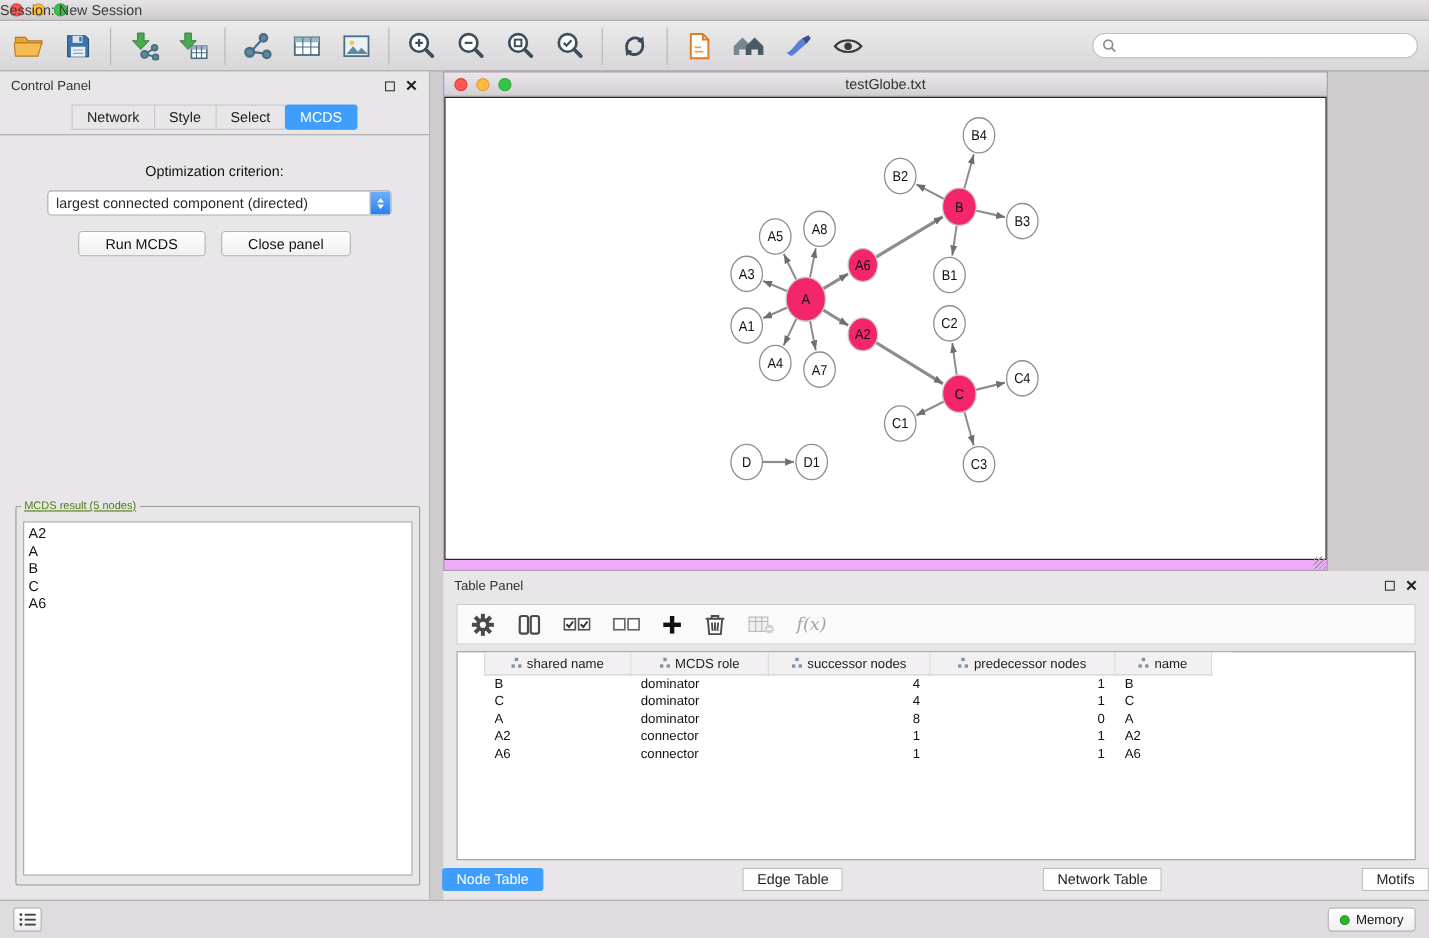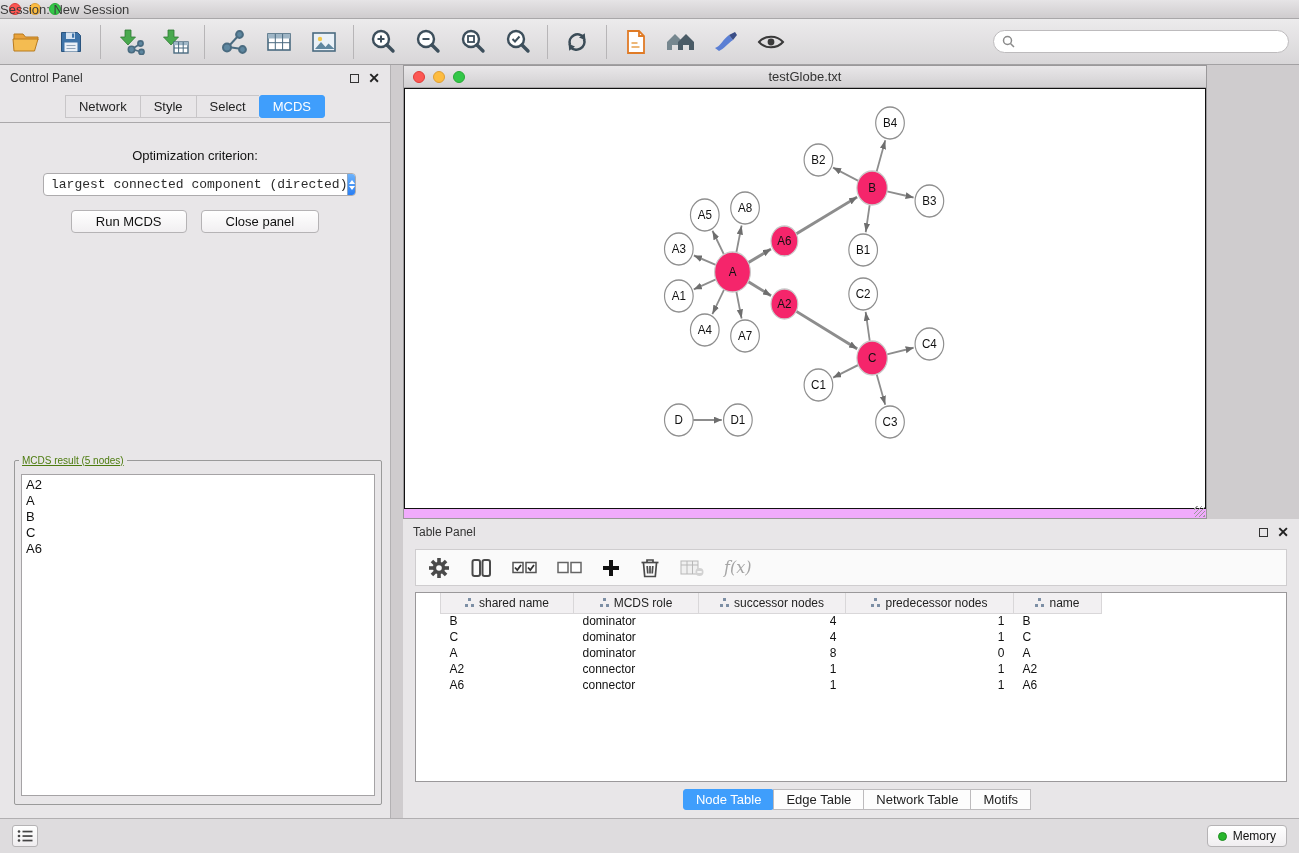--- a/index.html
+++ b/index.html
@@ -35,21 +35,21 @@
   .panel-header { height:26px; display:flex; align-items:center; padding:0 10px; font-size:12px; color:#333; }
   .panel-header .ph-icons { margin-left:auto; display:flex; gap:9px; align-items:center; }
   .ph-float { width:9px; height:9px; border:1.5px solid #333; display:inline-block; }
   .ph-close { font-size:14px; font-weight:bold; color:#222; line-height:10px; }
   .cp-tabs { display:flex; justify-content:center; margin-top:4px; border-bottom:1px solid #aaa8aa; padding-bottom:4px; }
   .cp-tab { font-size:13px; padding:3px 13px; border:1px solid #c8c6c8; border-right:none; background:transparent; color:#222; }
   .cp-tab:last-child { border-right:1px solid #c8c6c8; }
   .cp-tab.active { background:#3f9efc; color:#fff; border-color:#3f9efc; border-radius:3px; }
   .cp-opt-label { text-align:center; margin-top:25px; font-size:13px; color:#111; }
   .combo { margin:10px 0 0 43px; width:313px; height:23px; background:#fff; border:1px solid #adabad;
-    border-radius:4px; display:flex; align-items:center; overflow:hidden;font-family:Liberation Mono, monospace; }
+    border-radius:4px; display:flex; align-items:center; overflow:hidden; }
   .combo .combo-text { flex:1; font-size:13px; padding-left:7px; white-space:nowrap; }
   .combo .combo-btn { width:19px; height:100%; background:linear-gradient(#6db3fb,#2a7ef3);
     display:flex; flex-direction:column; align-items:center; justify-content:center; gap:2px; border-left:1px solid #8aa9cc; }
   .tri { width:0; height:0; border-left:3.5px solid transparent; border-right:3.5px solid transparent; }
   .tri.up { border-bottom:4px solid #fff; }
   .tri.down { border-top:4px solid #fff; }
   .cp-buttons { display:flex; justify-content:center; gap:14px; margin-top:14px; }
   .btn { font-size:13px; font-family:inherit; padding:3px 24px; background:linear-gradient(#ffffff,#f1eff1);
     border:1px solid #b5b3b5; border-radius:4px; color:#111; }
   .mcds-fieldset { position:absolute; left:14px; top:390px; width:368px; height:350px;
@@ -77,21 +77,21 @@
   .fx-label { font-family:"DejaVu Serif",serif; font-style:italic; font-size:16px; color:#a5a5a5; }
   .tp-table-wrap { margin:6px 12px 0 12px; height:190px; background:#fff; border:1px solid #9a989a; overflow:hidden;padding-left:24px; }
   table.node-table { border-collapse:collapse; table-layout:fixed; font-size:12px; }
   table.node-table th { height:20px; background:#f2f0f2; border:1px solid #d9d7d9; border-top:none;
     font-weight:normal; font-size:12px; color:#222; text-align:center; white-space:nowrap; overflow:hidden; }
   table.node-table th.filler { background:#fff; border:none; }
   table.node-table td { height:16px; padding:0 9px; color:#111; white-space:nowrap; overflow:hidden; }
   .hicon { width:9px; height:10px; position:relative; display:inline-block; margin-right:5px; vertical-align:-1px; }
   .hicon::before { content:""; position:absolute; top:0; left:3px; width:3px; height:3px; background:#7d8fa5;
     box-shadow:-3px 6px 0 #7d8fa5, 3px 6px 0 #7d8fa5; }
-  .tp-tabs { position:absolute; left:13px; right:0; bottom:8px; display:flex; justify-content:center; }
+  .tp-tabs { position:absolute; left:0; right:0; bottom:8px; display:flex; justify-content:space-between; }
   .tbl-tab { font-size:13px; padding:2px 12px; border:1px solid #bdbbbd; background:#fdfdfd; margin-left:-1px; color:#222; }
   .tbl-tab.active { background:#3f9efc; color:#fff; border-color:#3f9efc; border-radius:3px; }
 
   
   .statusbar { position:absolute; left:0; top:818px; width:1299px; height:35px;
     background:#dedcde; border-top:1px solid #b1afb1; }
   .sb-listbtn { position:absolute; left:12px; top:6px; width:26px; height:22px;
     background:linear-gradient(#fff,#efedEF); border:1px solid #b5b3b5; border-radius:3px;
     display:flex; align-items:center; justify-content:center; }
   .sb-memory { position:absolute; right:12px; top:6px; height:22px; padding:0 10px;

